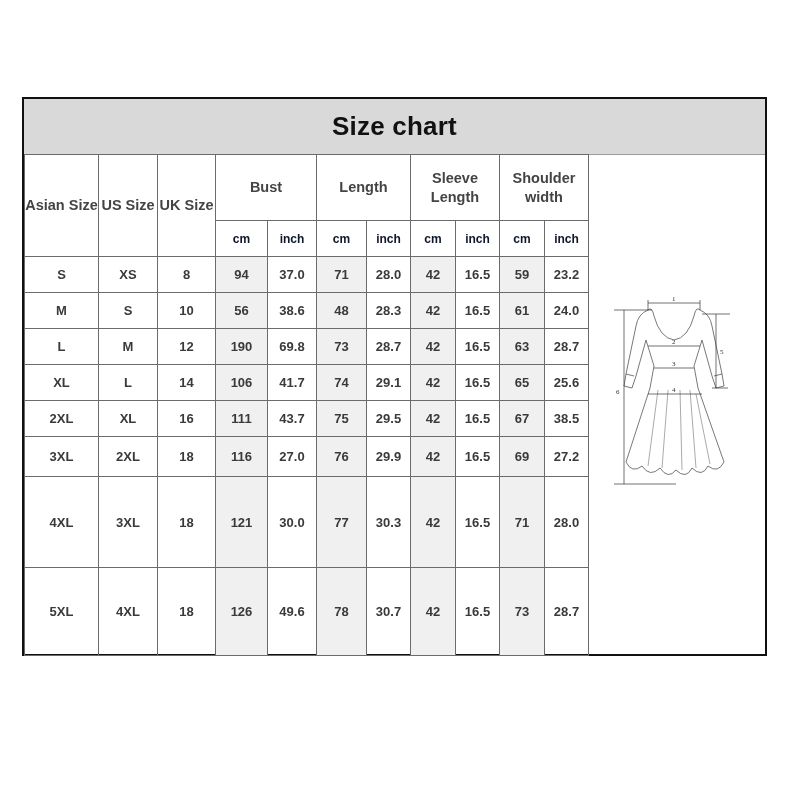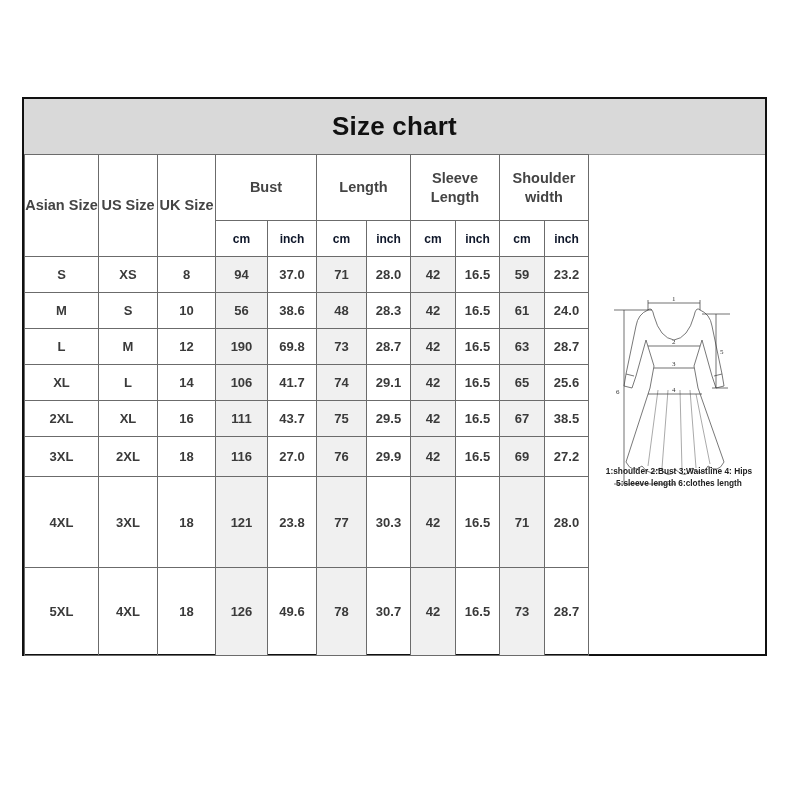--- a/index.html
+++ b/index.html
@@ -140,21 +140,21 @@
       <td class="shade">42</td>
       <td>16.5</td>
       <td class="shade">69</td>
       <td>27.2</td>
     </tr>
     <tr style="height:91px">
       <td>4XL</td>
       <td>3XL</td>
       <td>18</td>
       <td class="shade">121</td>
-      <td>23.8</td>
+      <td>30.0</td>
       <td class="shade">77</td>
       <td>30.3</td>
       <td class="shade">42</td>
       <td>16.5</td>
       <td class="shade">71</td>
       <td>28.0</td>
     </tr>
     <tr style="height:88px">
       <td>5XL</td>
       <td>4XL</td>
@@ -217,17 +217,13 @@
     <g fill="#333" stroke="none" font-family="Liberation Serif, serif" font-size="7">
       <text x="76" y="7">1</text>
       <text x="76" y="50">2</text>
       <text x="76" y="72">3</text>
       <text x="76" y="98">4</text>
       <text x="124" y="60">5</text>
       <text x="20" y="100">6</text>
     </g>
   </svg>
 
-  <div class="legend">
-    <div>1:shoulder  2:Bust  3:Waistline  4: Hips</div>
-    <div>5:sleeve length  6:clothes length</div>
-  </div>
 </div>
 
 </body></html>

